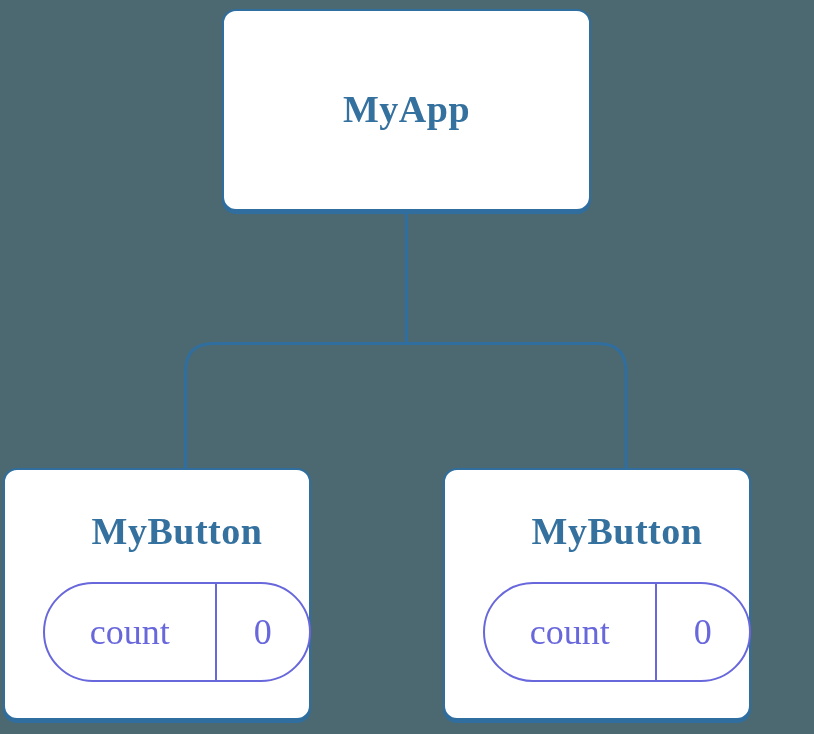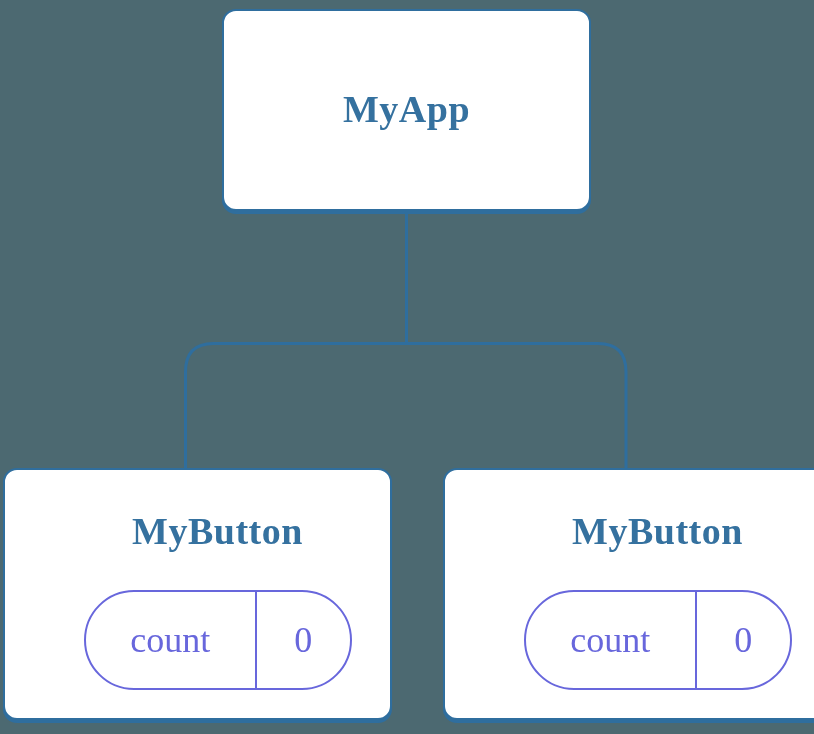--- a/index.html
+++ b/index.html
@@ -25,33 +25,33 @@
     border:2.5px solid var(--node-border-blue);
     border-radius:14px;
     box-shadow:0 3px 0 var(--node-border-blue);
     box-sizing:border-box;
   }
   .node-root{
     left:222px;top:9px;width:369px;height:202px;
     display:flex;align-items:center;justify-content:center;
   }
   .node-child{
-    top:468px;width:389px;height:252px;
+    top:468px;width:308px;height:252px;
     display:flex;flex-direction:column;align-items:center;padding-left:40px;
   }
   .node-child-left{left:3px;}
   .node-child-right{left:443px;}
   .node-title{
     font-size:38px;font-weight:600;line-height:1.15;
     letter-spacing:.5px;
     color:var(--node-title-blue);
   }
   .node-child .node-title{margin-top:40px;}
   .state-pill{
-    margin-top:36px;
+    margin-top:28px;
     width:268px;height:100px;
     box-sizing:border-box;
     border:2px solid var(--state-indigo);
     border-radius:50px;
     display:flex;
     color:var(--state-indigo);
     font-size:36px;font-weight:400;
     background:var(--node-fill);
   }
   .pill-name{

